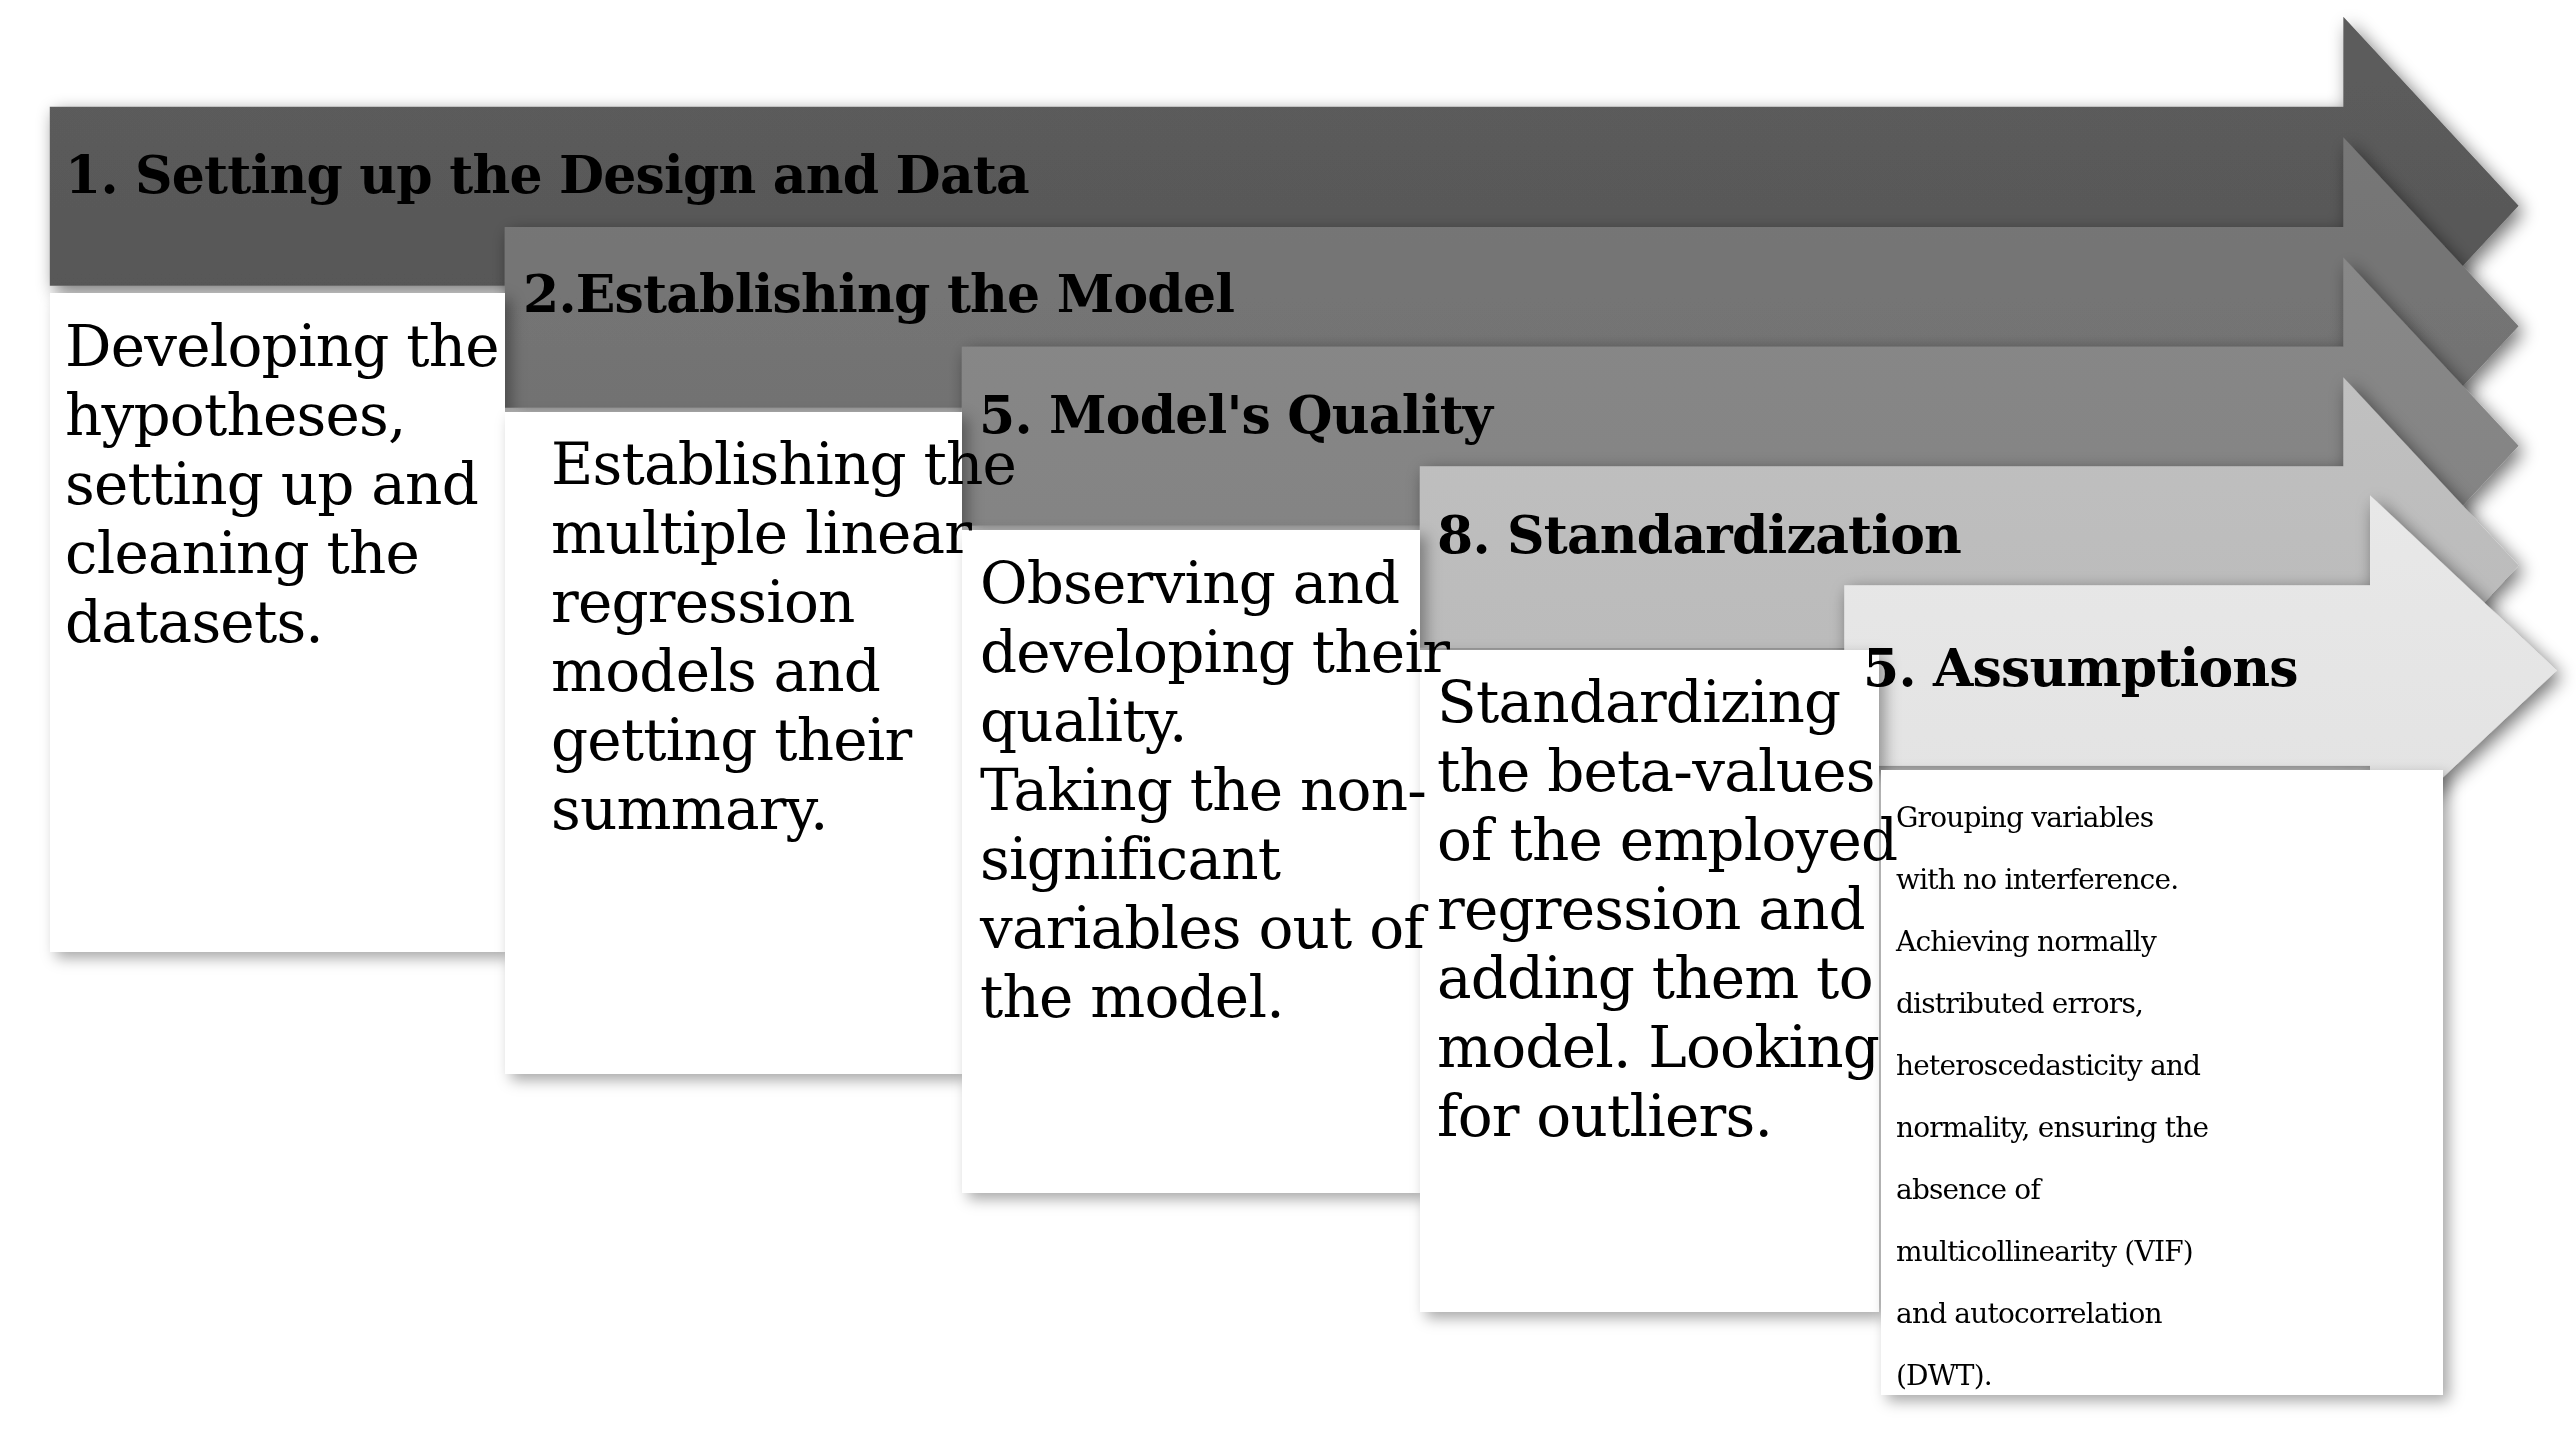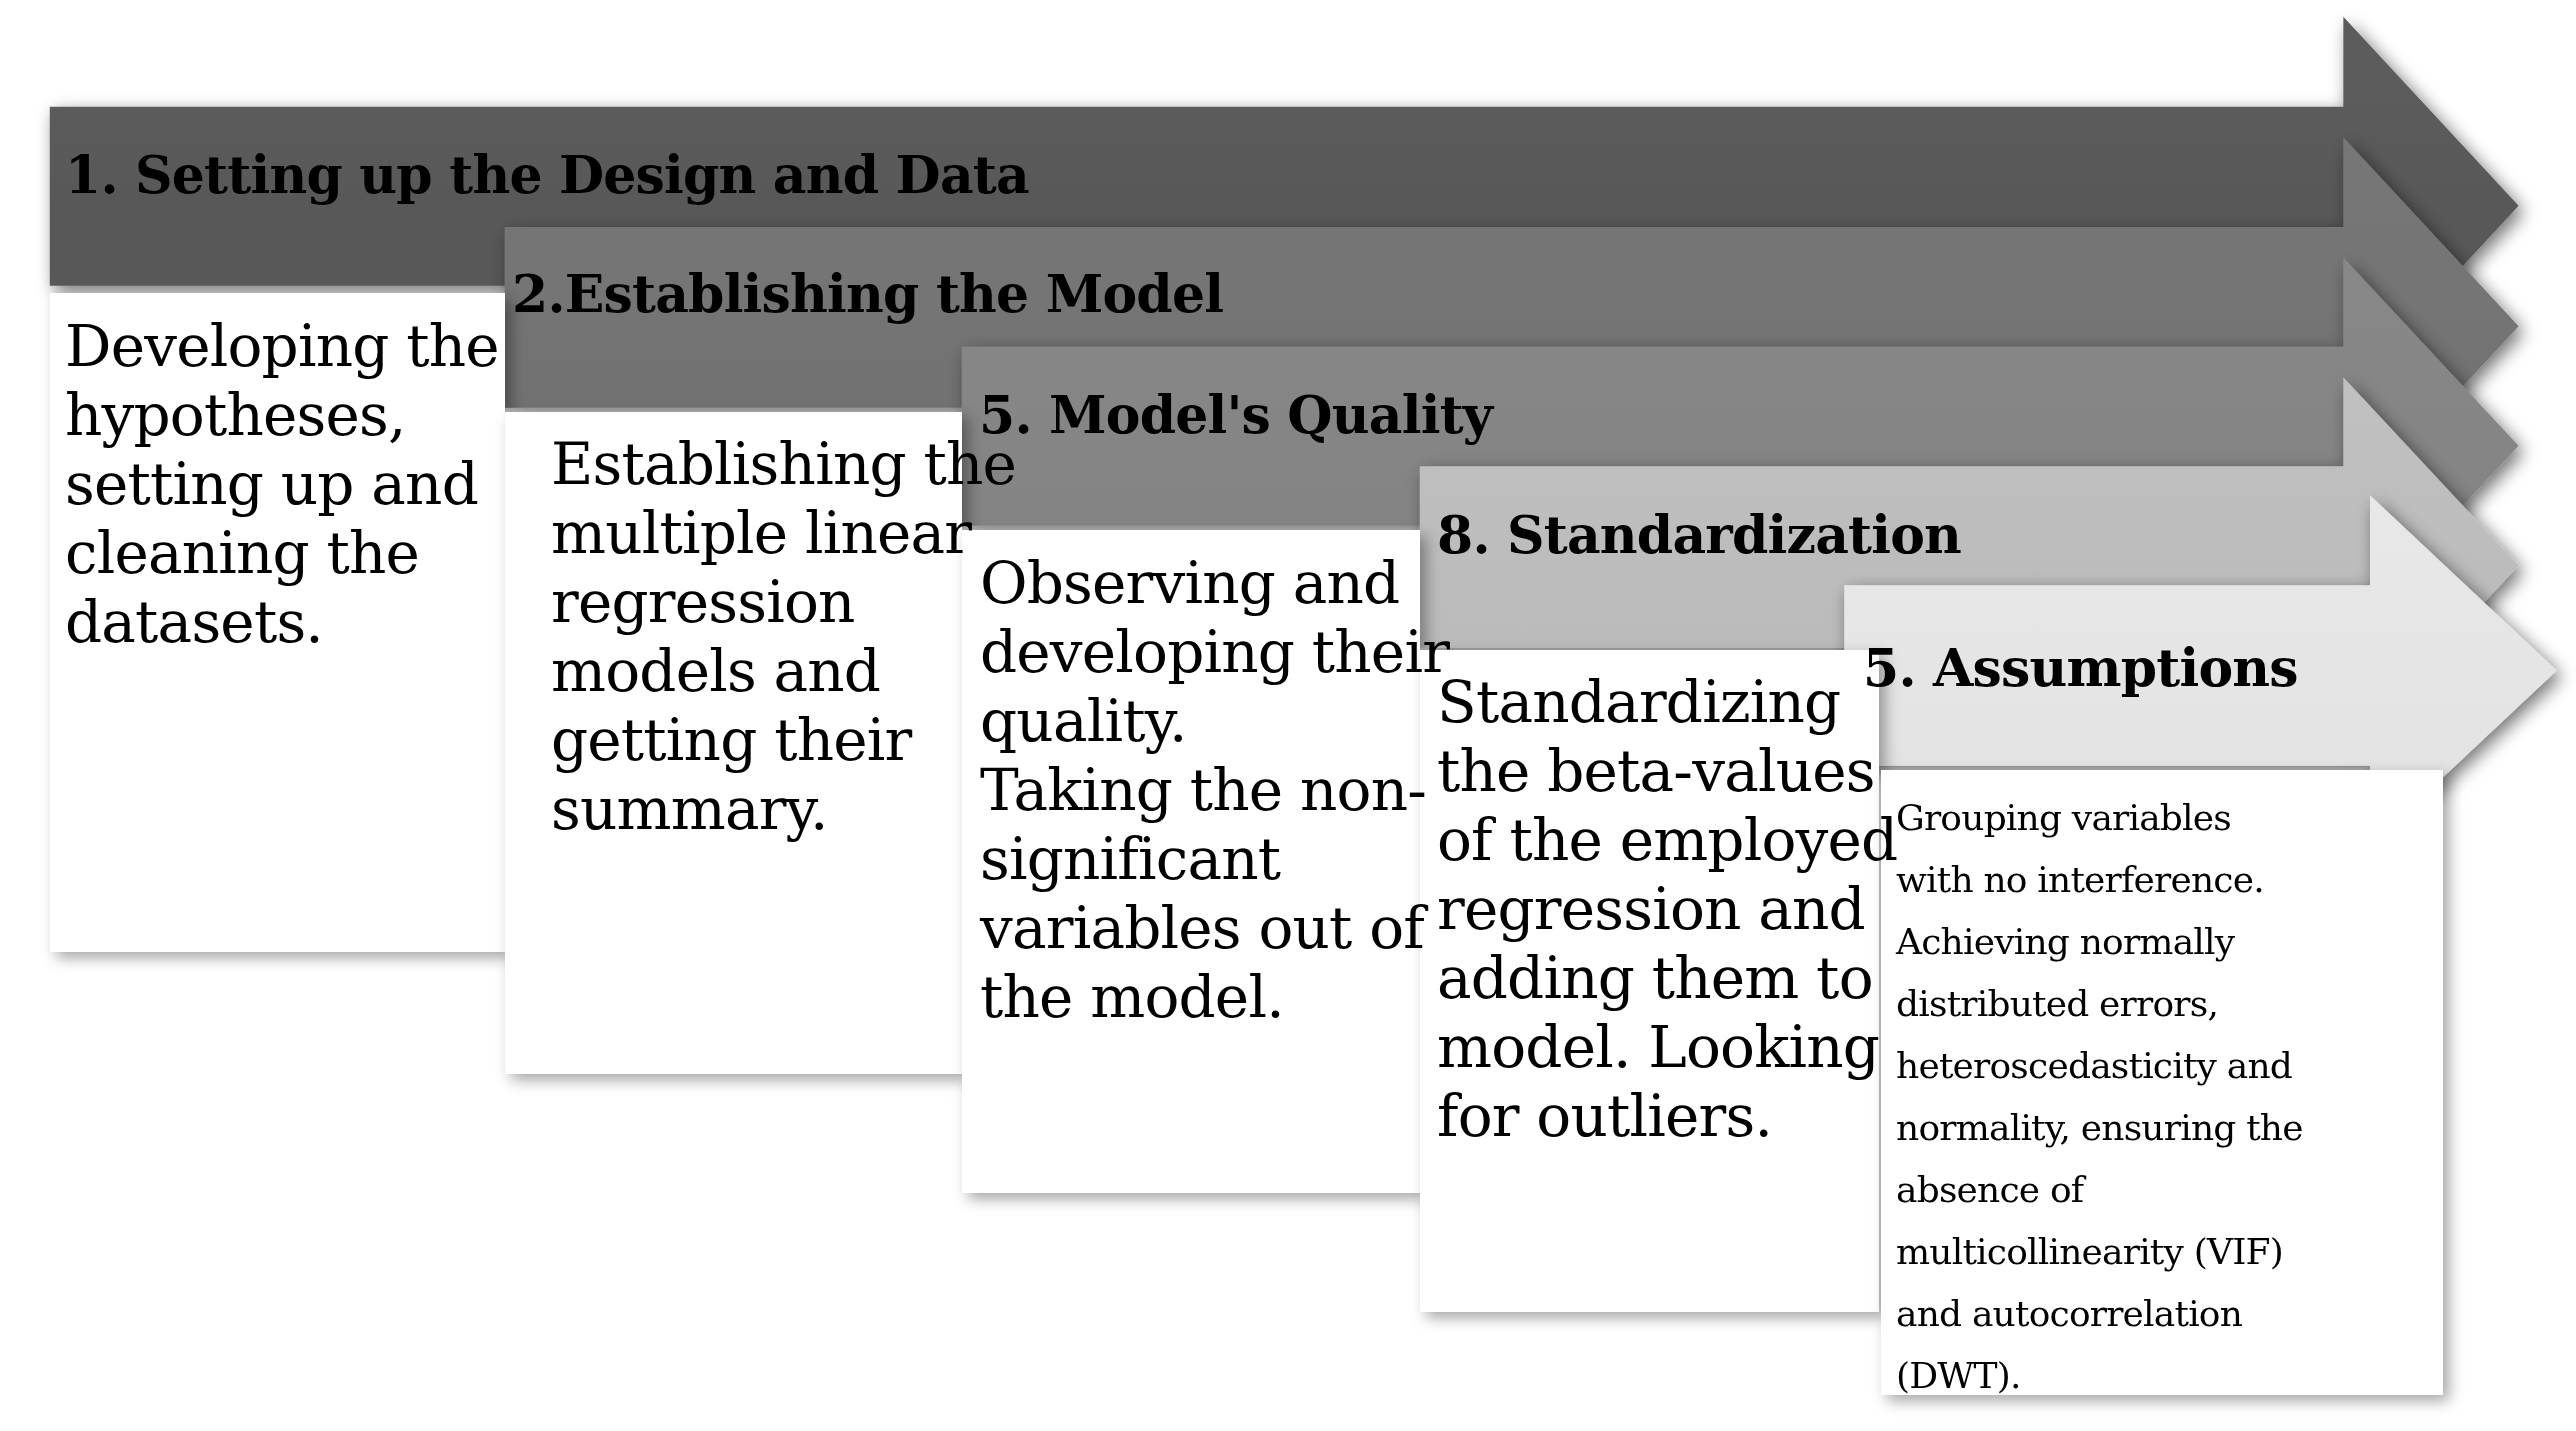--- a/index.html
+++ b/index.html
@@ -5,21 +5,21 @@
   html, body { margin:0; padding:0; background:#ffffff; }
   body { width:2576px; height:1431px; position:relative; overflow:hidden;
          font-family:"DejaVu Serif","Liberation Serif",serif; color:#000; }
   svg.arrows { position:absolute; left:0; top:0; }
   .band-title { position:absolute; font-weight:bold; font-size:52px; line-height:1; white-space:nowrap;
                 font-family:"DejaVu Serif","Liberation Serif",serif; letter-spacing:-0.8px; }
   .box { position:absolute; background:#ffffff; box-shadow: 6.1px 6.1px 13.7px rgba(0,0,0,0.35);
          box-sizing:border-box; }
   .box-text { position:absolute; font-size:58px; line-height:69px; white-space:pre-line;
               font-family:"DejaVu Serif","Liberation Serif",serif; letter-spacing:-0.8px; }
-  .box-text.small { font-size:36px; line-height:62px; }
+  .box-text.small { font-size:28px; line-height:62px; }
 </style>
 </head>
 <body>
 
 <svg class="arrows" width="2576" height="1431" viewBox="0 0 3380 1878">
   <defs>
     <filter id="sh" x="-10%" y="-20%" width="130%" height="160%">
       <feGaussianBlur in="SourceAlpha" stdDeviation="12"></feGaussianBlur>
       <feOffset dx="6" dy="8" result="o"></feOffset>
       <feComponentTransfer>
@@ -78,21 +78,21 @@
   </g>
 </svg>
 
 <div class="box" style="left:50px;top:293px;width:455px;height:659px;"></div>
 <div class="box" style="left:505px;top:412px;width:457px;height:662px;"></div>
 <div class="box" style="left:962px;top:530px;width:458px;height:663px;"></div>
 <div class="box" style="left:1420px;top:650px;width:459px;height:662px;"></div>
 <div class="box" style="left:1881px;top:770px;width:562px;height:625px;"></div>
 
 <div class="band-title" style="left:65px;top:149px;">1. Setting up the Design and Data</div>
-<div class="band-title" style="left:512px;top:268px;">2.Establishing the Model</div>
+<div class="band-title" style="left:523px;top:268px;">2.Establishing the Model</div>
 <div class="band-title" style="left:979px;top:389px;">5. Model's Quality</div>
 <div class="band-title" style="left:1437px;top:509px;">8. Standardization</div>
 <div class="band-title" style="left:1863px;top:630px;margin-top:12px;">5. Assumptions</div>
 
 <div class="box-text" style="left:65px;top:312px;">Developing the
 hypotheses,
 setting up and
 cleaning the
 datasets.</div>
 <div class="box-text" style="left:551px;top:430px;">Establishing the

